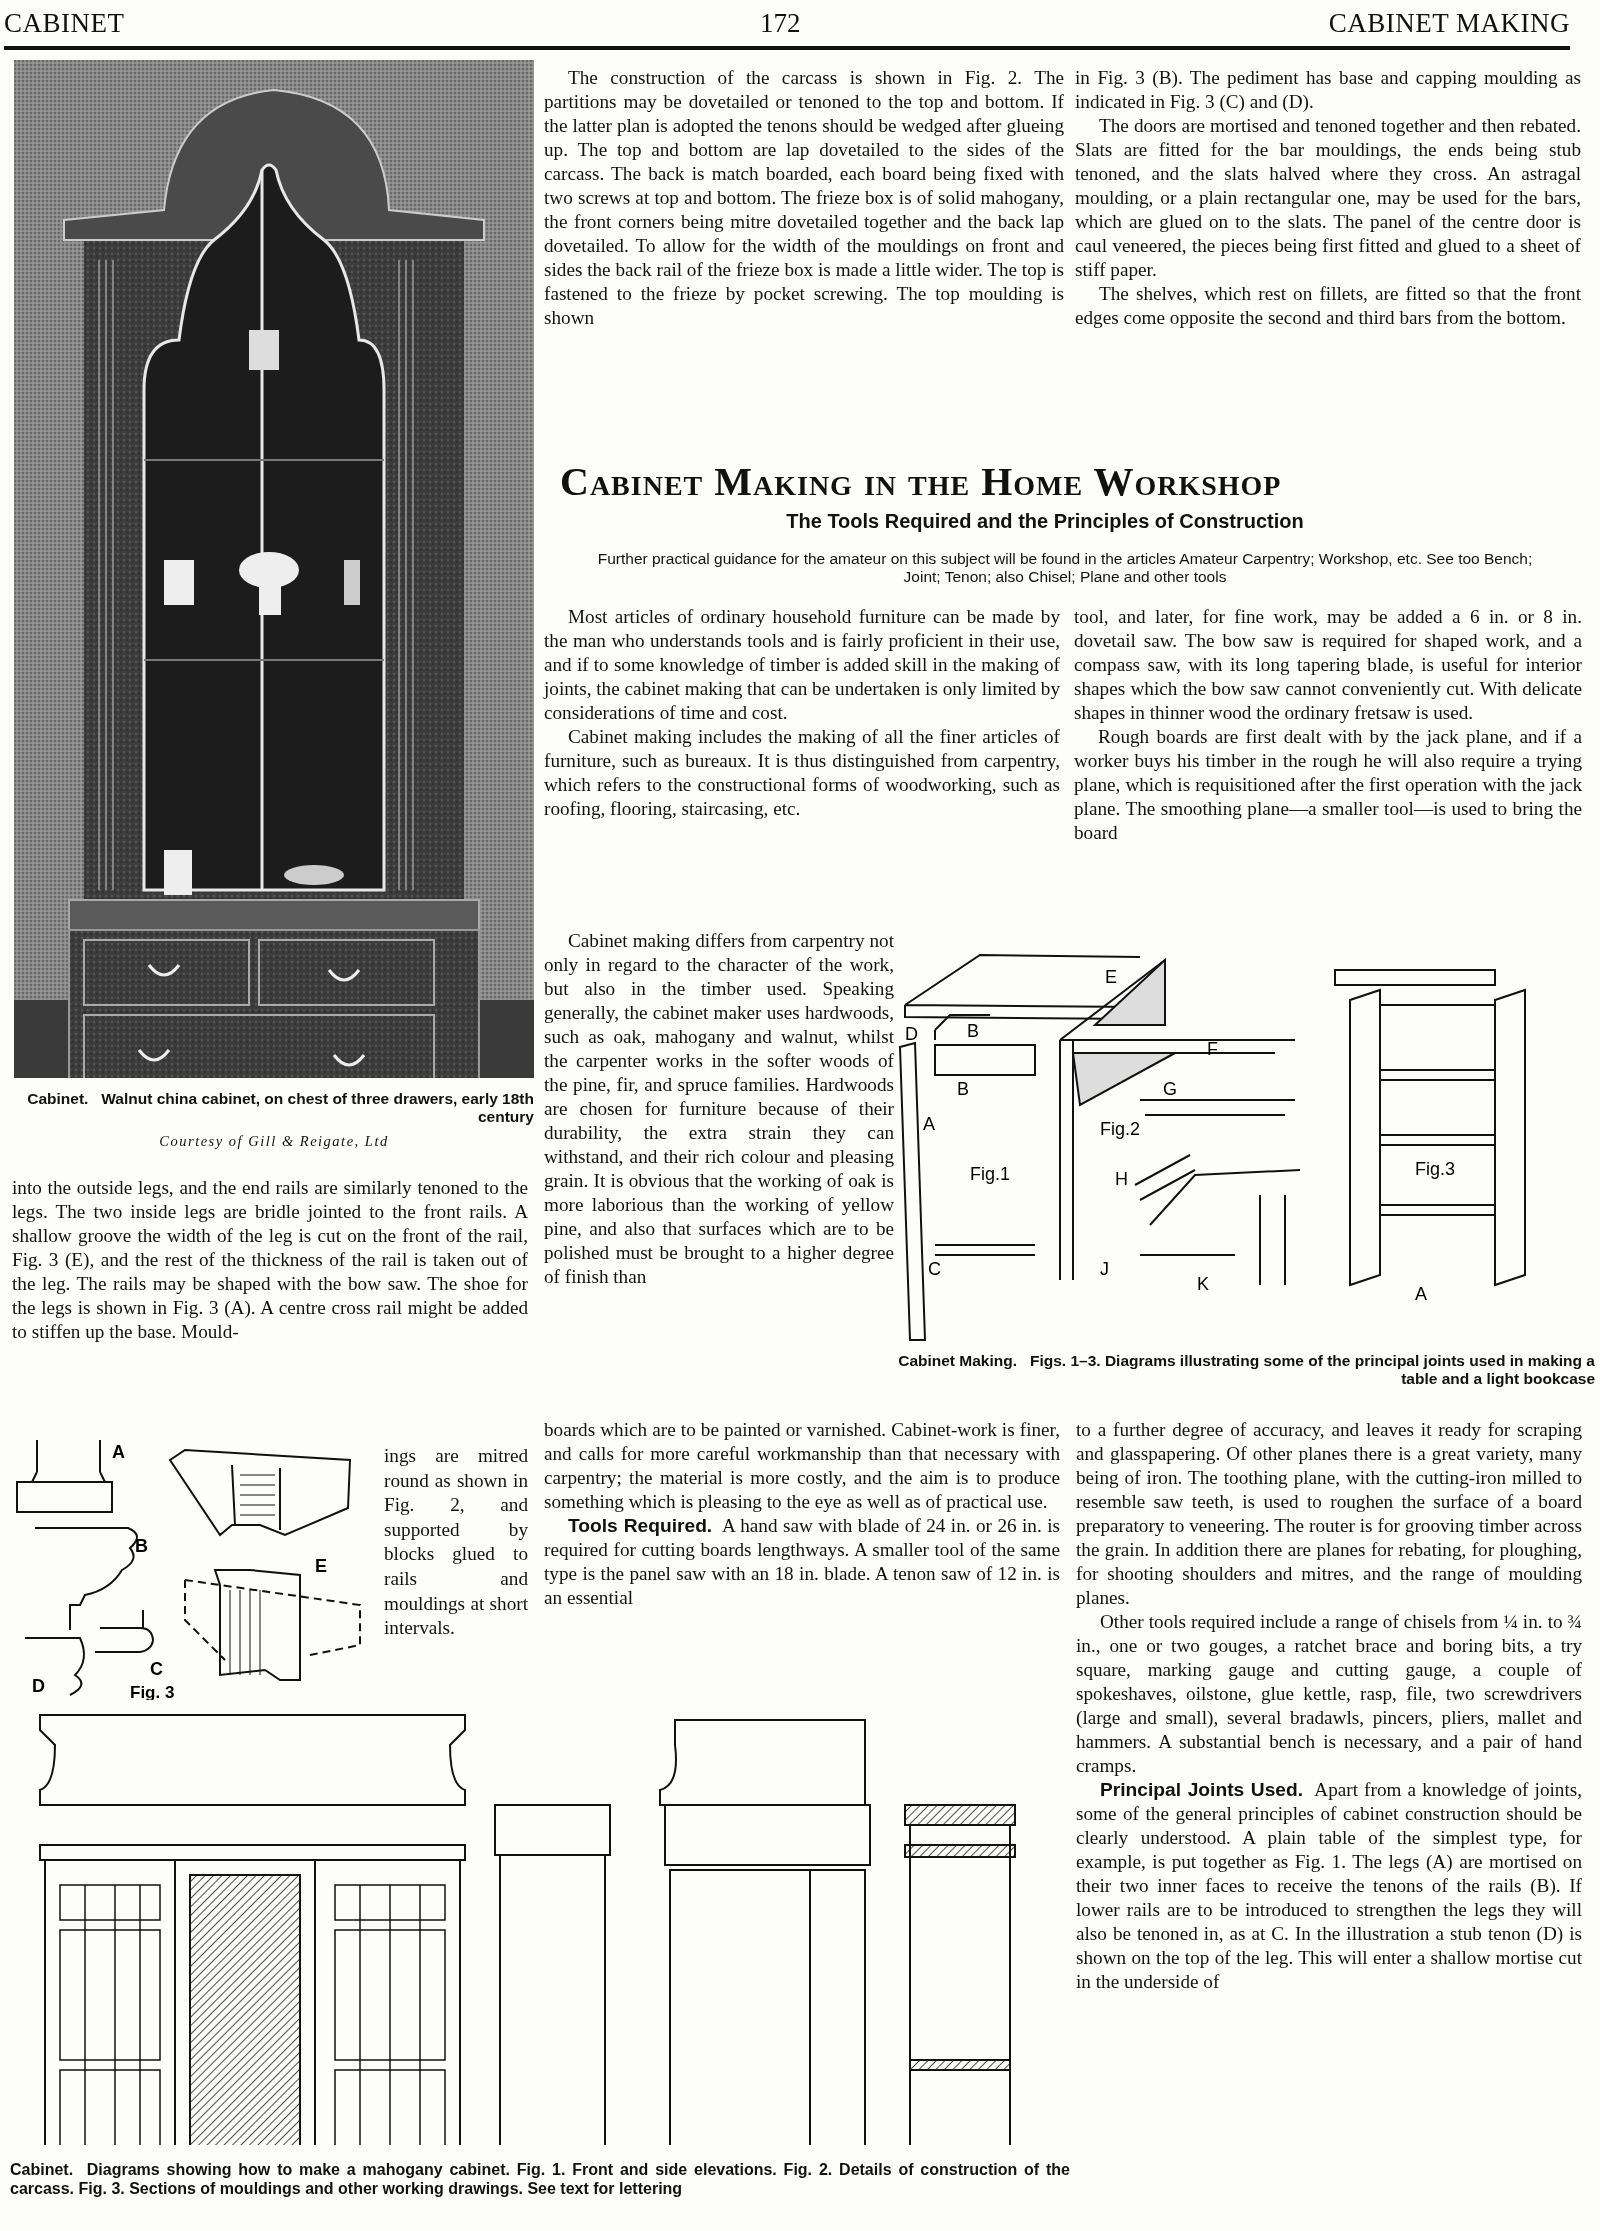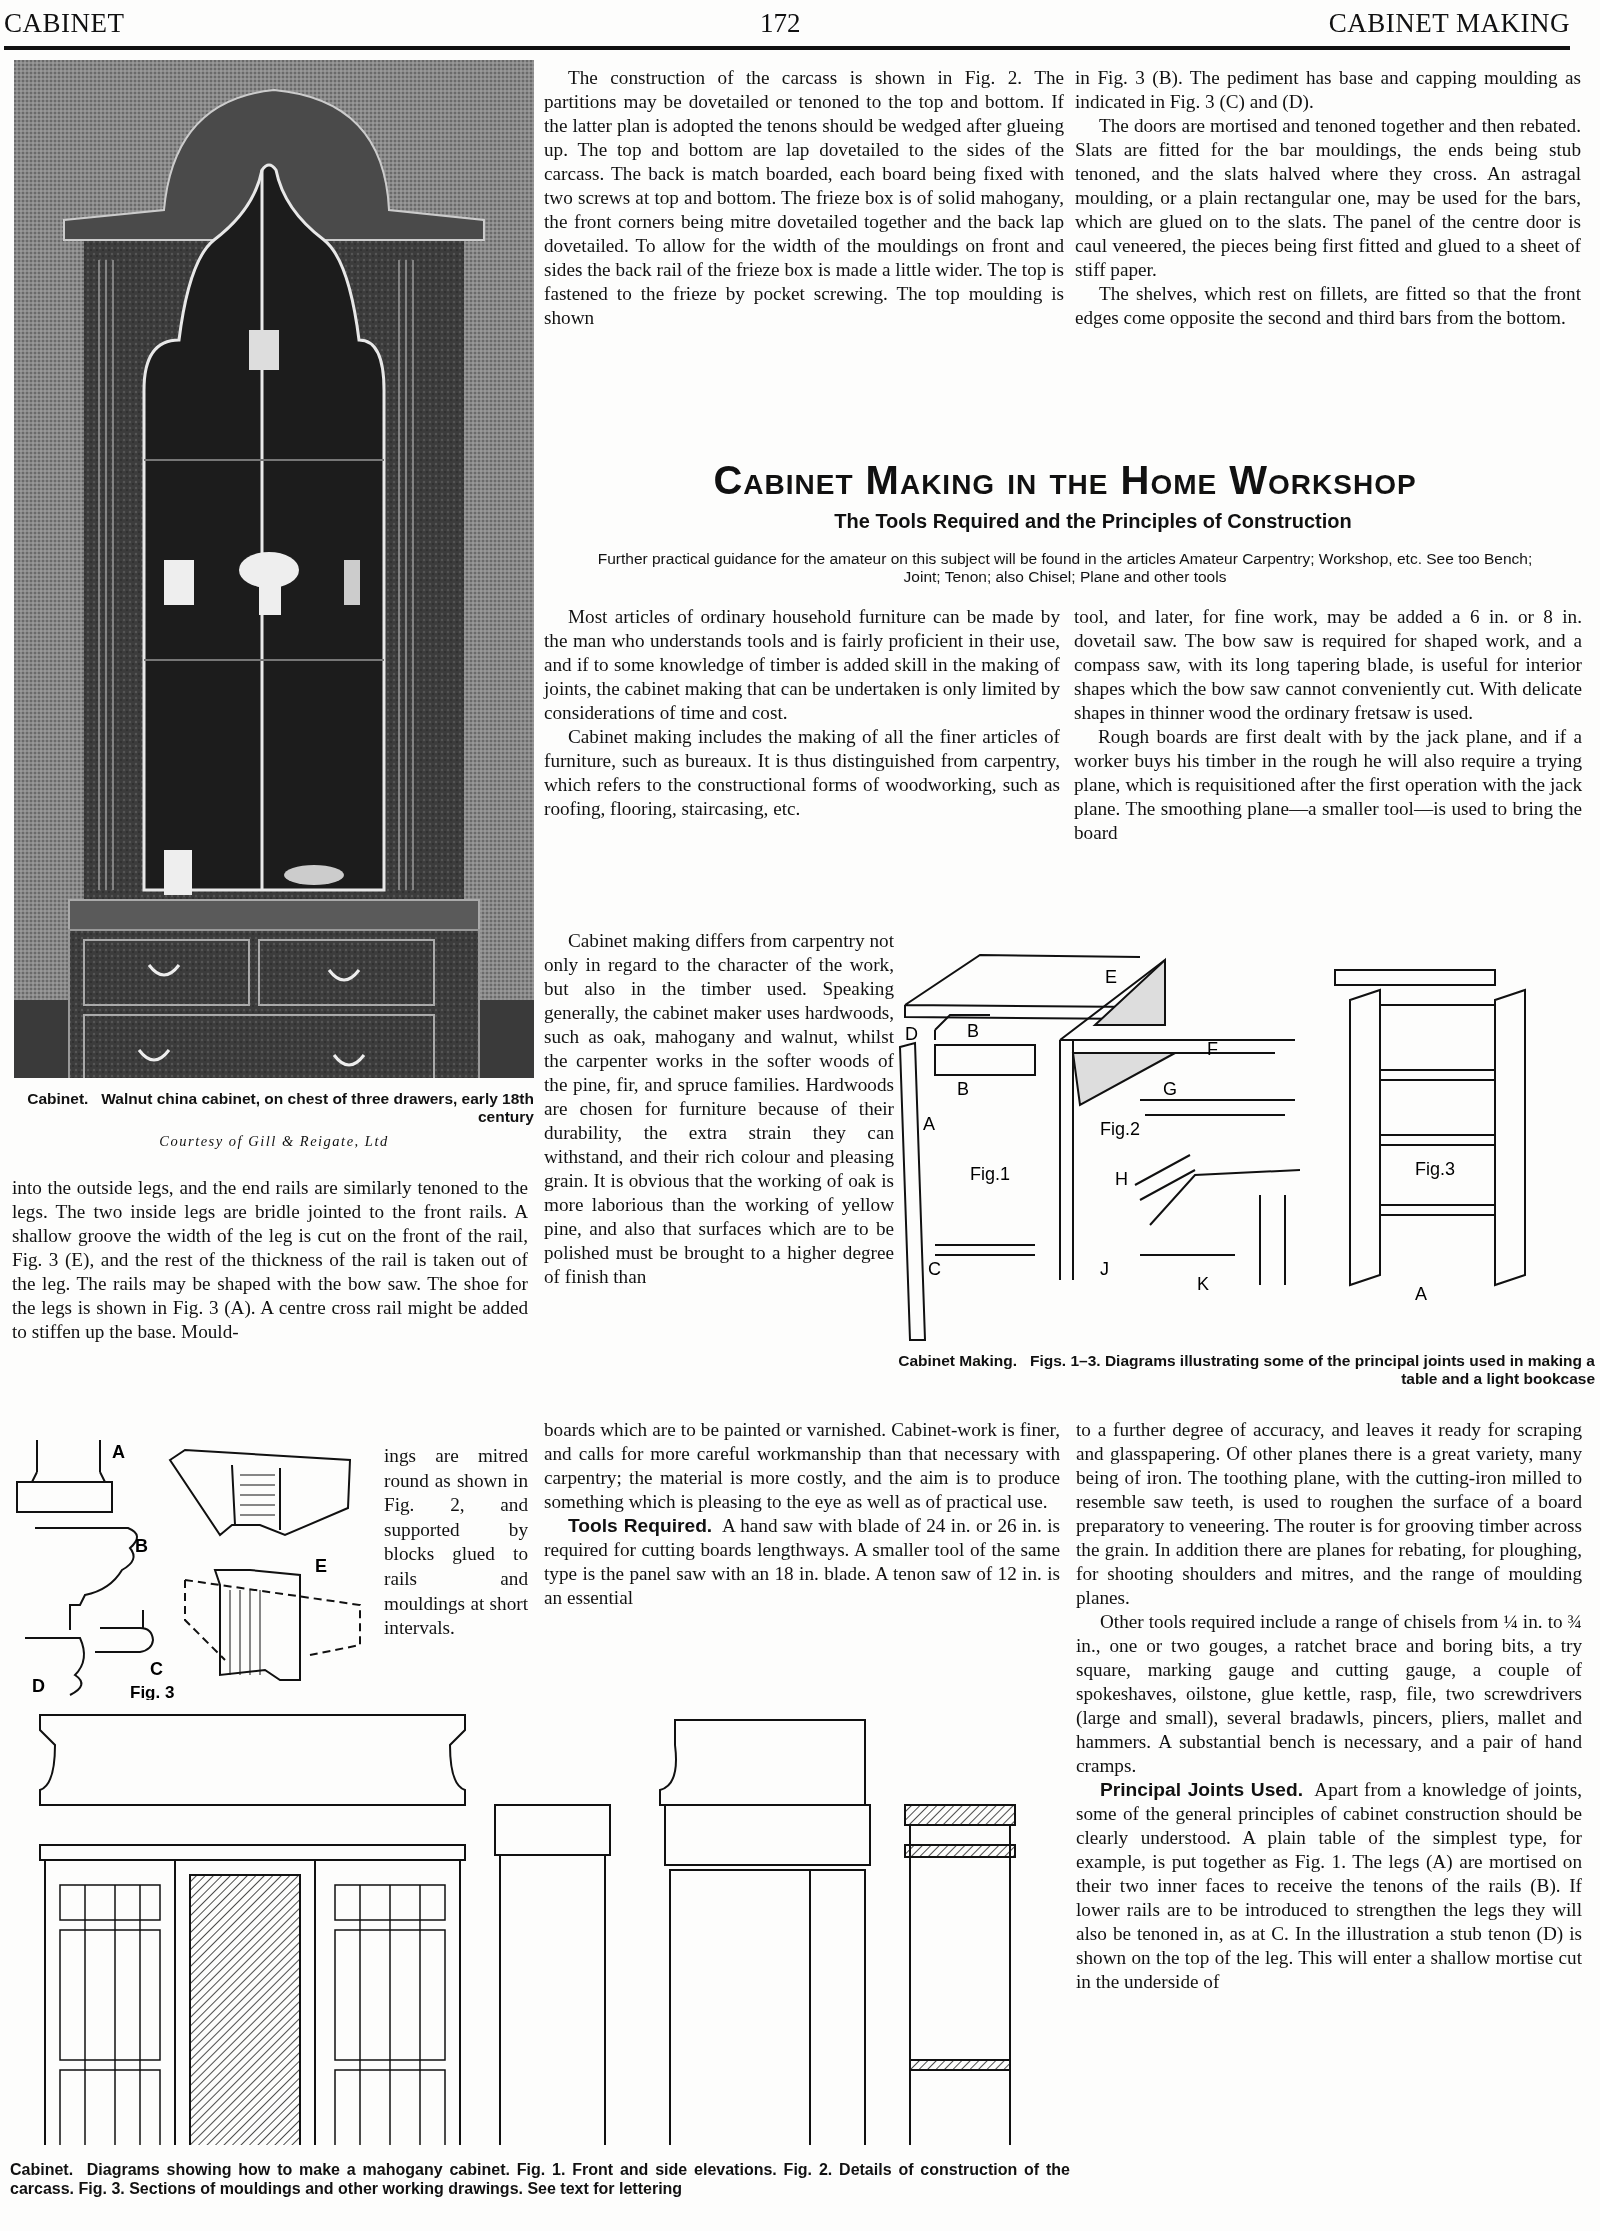--- a/index.html
+++ b/index.html
@@ -13,22 +13,22 @@
 
   .col { font-size: 19.2px; line-height: 24px; text-align: justify; font-family: "Liberation Serif", serif; }
   .col p { text-indent: 24px; }
   .col p.noindent { text-indent: 0; }
   .run { font-family: "Liberation Sans", sans-serif; font-weight: bold; margin-top: 43px; }
 
   .photo { left: 14px; top: 60px; width: 520px; height: 1018px; background: #6b6b6b; overflow: hidden; }
   .cap { font-family: "Liberation Sans", sans-serif; font-weight: bold; font-size: 15.5px; line-height: 18px; text-align: right; }
   .cap-it { font-family: "Liberation Serif", serif; font-style: italic; font-size: 14.5px; letter-spacing: 1.5px; text-align: center; }
 
-  .title { left: 560px; top: 458px; width: 1010px; text-align: center; font-family: Liberation Sans, sans-serif; font-weight: bold; font-size: 40px; letter-spacing: 1px; font-variant: small-caps; }
-  .subtitle { left: 588px; top: 510px; width: 1010px; text-align: center; font-family: "Liberation Sans", sans-serif; font-weight: bold; font-size: 20px; }
+  .title { left: 560px; top: 458px; width: 1010px; font-family: Liberation Serif, serif; font-weight: bold; font-size: 40px; letter-spacing: 1px; font-variant: small-caps; }
+  .subtitle { left: 540px; top: 510px; width: 1010px; text-align: center; font-family: "Liberation Sans", sans-serif; font-weight: bold; font-size: 20px; }
   .note { left: 590px; top: 550px; width: 950px; text-align: center; font-family: "Liberation Sans", sans-serif; font-size: 15.5px; line-height: 18px; }
 
   svg text { font-family: "Liberation Sans", sans-serif; }
 </style>
 </head>
 <body>
 
 <div class="abs header">
   <div class="abs hdr-left">CABINET</div>
   <div class="abs hdr-mid">172</div>

